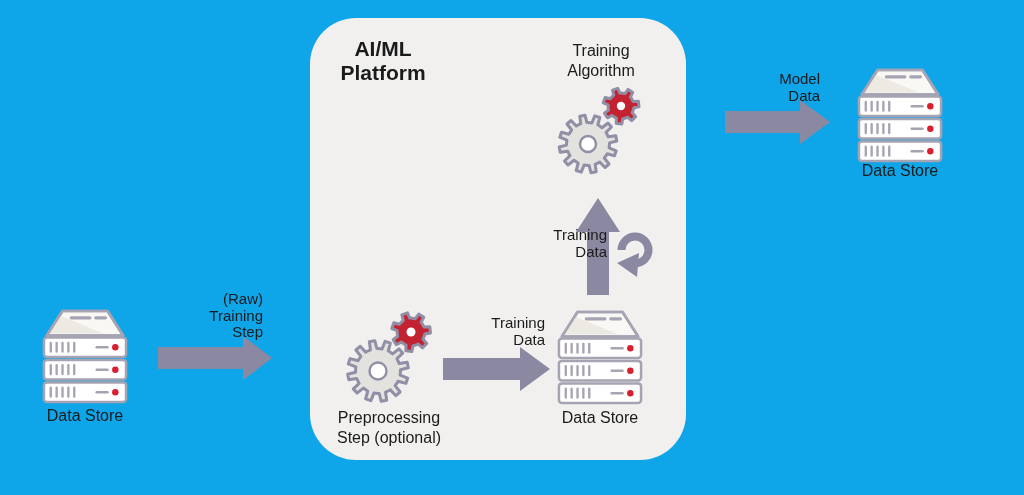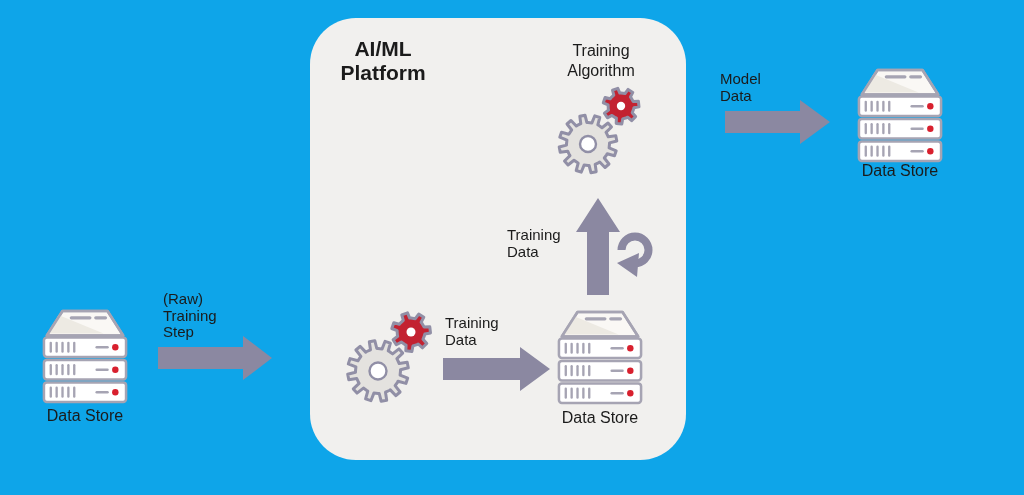--- a/index.html
+++ b/index.html
@@ -13,21 +13,21 @@
     position:absolute;left:310px;top:18px;width:376px;height:442px;
     background:var(--color-platform_background,#f1f0ee);
     border-radius:46px;
   }
   .platform-title{
     position:absolute;left:322px;top:37px;width:122px;
     font-size:21px;font-weight:bold;line-height:24px;
     text-align:center;white-space:pre-line;
   }
   .flow-label{
-    position:absolute;width:100px;text-align:left;
+    position:absolute;width:100px;text-align:right;
     font-size:15px;line-height:16.5px;white-space:pre-line;
   }
   .node-label{
     position:absolute;text-align:center;
     font-size:16px;line-height:20px;white-space:pre-line;
   }
   .overlay{position:absolute;left:0;top:0;pointer-events:none;}
   .block-arrow{fill:var(--color-arrow,#8b88a1);stroke:none;}
   .loop-arc{stroke:var(--color-arrow,#8b88a1);stroke-width:8;fill:none;}
   .loop-head{fill:var(--color-arrow,#8b88a1);}
@@ -119,20 +119,22 @@
     <use href="#srv-proto"></use>
   </svg>
   <div class="node-label" style="left:850px;top:161px;width:100px">Data Store</div>
 
   <svg class="icon" style="left:338px;top:304px" width="104" height="104" viewBox="0 0 104 104">
     <polygon class="gear-red" points="73.0,14.0 77.3,14.7 80.7,10.1 85.8,13.3 83.1,18.3 83.9,19.3 86.1,23.1 91.8,22.8 92.5,28.9 86.9,29.9 86.6,31.1 85.0,35.2 88.8,39.5 84.5,43.8 80.2,40.0 79.1,40.6 74.9,41.9 73.9,47.5 67.8,46.8 68.1,41.1 66.9,40.6 63.3,38.1 58.3,40.8 55.1,35.7 59.7,32.3 59.4,31.1 59.1,26.7 53.8,24.5 55.8,18.8 61.3,20.3 62.1,19.3 65.3,16.3 63.8,10.8 69.5,8.8 71.7,14.1"></polygon>
     <circle class="gear-hole-red" cx="73" cy="28" r="4.5"></circle>
     <polygon class="gear-gray" points="40.0,44.5 44.1,44.9 47.1,37.3 52.4,39.1 50.2,47.0 51.3,47.5 54.6,49.9 61.0,44.9 64.7,49.1 58.9,54.7 59.5,55.8 61.2,59.5 69.2,58.3 70.3,63.8 62.5,65.8 62.5,67.0 62.1,71.1 69.7,74.1 67.9,79.4 60.0,77.2 59.5,78.3 57.1,81.6 62.1,88.0 57.9,91.7 52.3,85.9 51.3,86.5 47.5,88.2 48.7,96.2 43.2,97.3 41.2,89.5 40.0,89.5 35.9,89.1 32.9,96.7 27.6,94.9 29.8,87.0 28.8,86.5 25.4,84.1 19.0,89.1 15.3,84.9 21.1,79.3 20.5,78.3 18.8,74.5 10.8,75.7 9.7,70.2 17.5,68.2 17.5,67.0 17.9,62.9 10.3,59.9 12.1,54.6 20.0,56.8 20.5,55.8 22.9,52.4 17.9,46.0 22.1,42.3 27.7,48.1 28.7,47.5 32.5,45.8 31.3,37.8 36.8,36.7 38.8,44.5"></polygon>
     <circle class="gear-hole-gray" cx="40" cy="67" r="8.5"></circle>
   </svg>
+  <div class="node-label" style="left:314px;top:408px;width:150px">Preprocessing
+Step (optional)</div>
 
   <svg class="icon" style="left:548px;top:82px" width="104" height="104" viewBox="0 0 104 104">
     <polygon class="gear-red" points="73.0,11.0 77.0,11.6 80.1,7.4 84.8,10.4 82.4,15.0 83.2,15.9 85.2,19.4 90.4,19.2 91.0,24.8 85.9,25.7 85.7,26.9 84.2,30.7 87.6,34.6 83.6,38.6 79.7,35.2 78.6,35.7 74.7,36.9 73.8,42.0 68.2,41.4 68.4,36.2 67.4,35.7 64.0,33.4 59.4,35.8 56.4,31.1 60.6,28.0 60.3,26.9 60.1,22.8 55.3,20.8 57.1,15.5 62.2,16.8 62.8,15.9 65.8,13.2 64.5,8.1 69.8,6.3 71.8,11.1"></polygon>
     <circle class="gear-hole-red" cx="73" cy="24" r="4.2"></circle>
     <polygon class="gear-gray" points="40.0,40.5 43.9,40.9 46.8,33.8 51.8,35.5 49.8,42.8 50.8,43.4 54.0,45.7 60.0,41.0 63.5,45.0 58.0,50.3 58.6,51.3 60.3,54.8 67.8,53.8 68.8,59.0 61.5,60.9 61.5,62.0 61.1,65.9 68.2,68.8 66.5,73.8 59.2,71.8 58.6,72.8 56.3,76.0 61.0,82.0 57.0,85.5 51.7,80.0 50.8,80.6 47.2,82.3 48.2,89.8 43.0,90.8 41.1,83.5 40.0,83.5 36.1,83.1 33.2,90.2 28.2,88.5 30.2,81.2 29.3,80.6 26.0,78.3 20.0,83.0 16.5,79.0 22.0,73.7 21.4,72.8 19.7,69.2 12.2,70.2 11.2,65.0 18.5,63.1 18.5,62.0 18.9,58.1 11.8,55.2 13.5,50.2 20.8,52.2 21.4,51.3 23.7,48.0 19.0,42.0 23.0,38.5 28.3,44.0 29.2,43.4 32.8,41.7 31.8,34.2 37.0,33.2 38.9,40.5"></polygon>
     <circle class="gear-hole-gray" cx="40" cy="62" r="8"></circle>
   </svg>
   <div class="node-label" style="left:541px;top:41px;width:120px">Training
 Algorithm</div>
 

